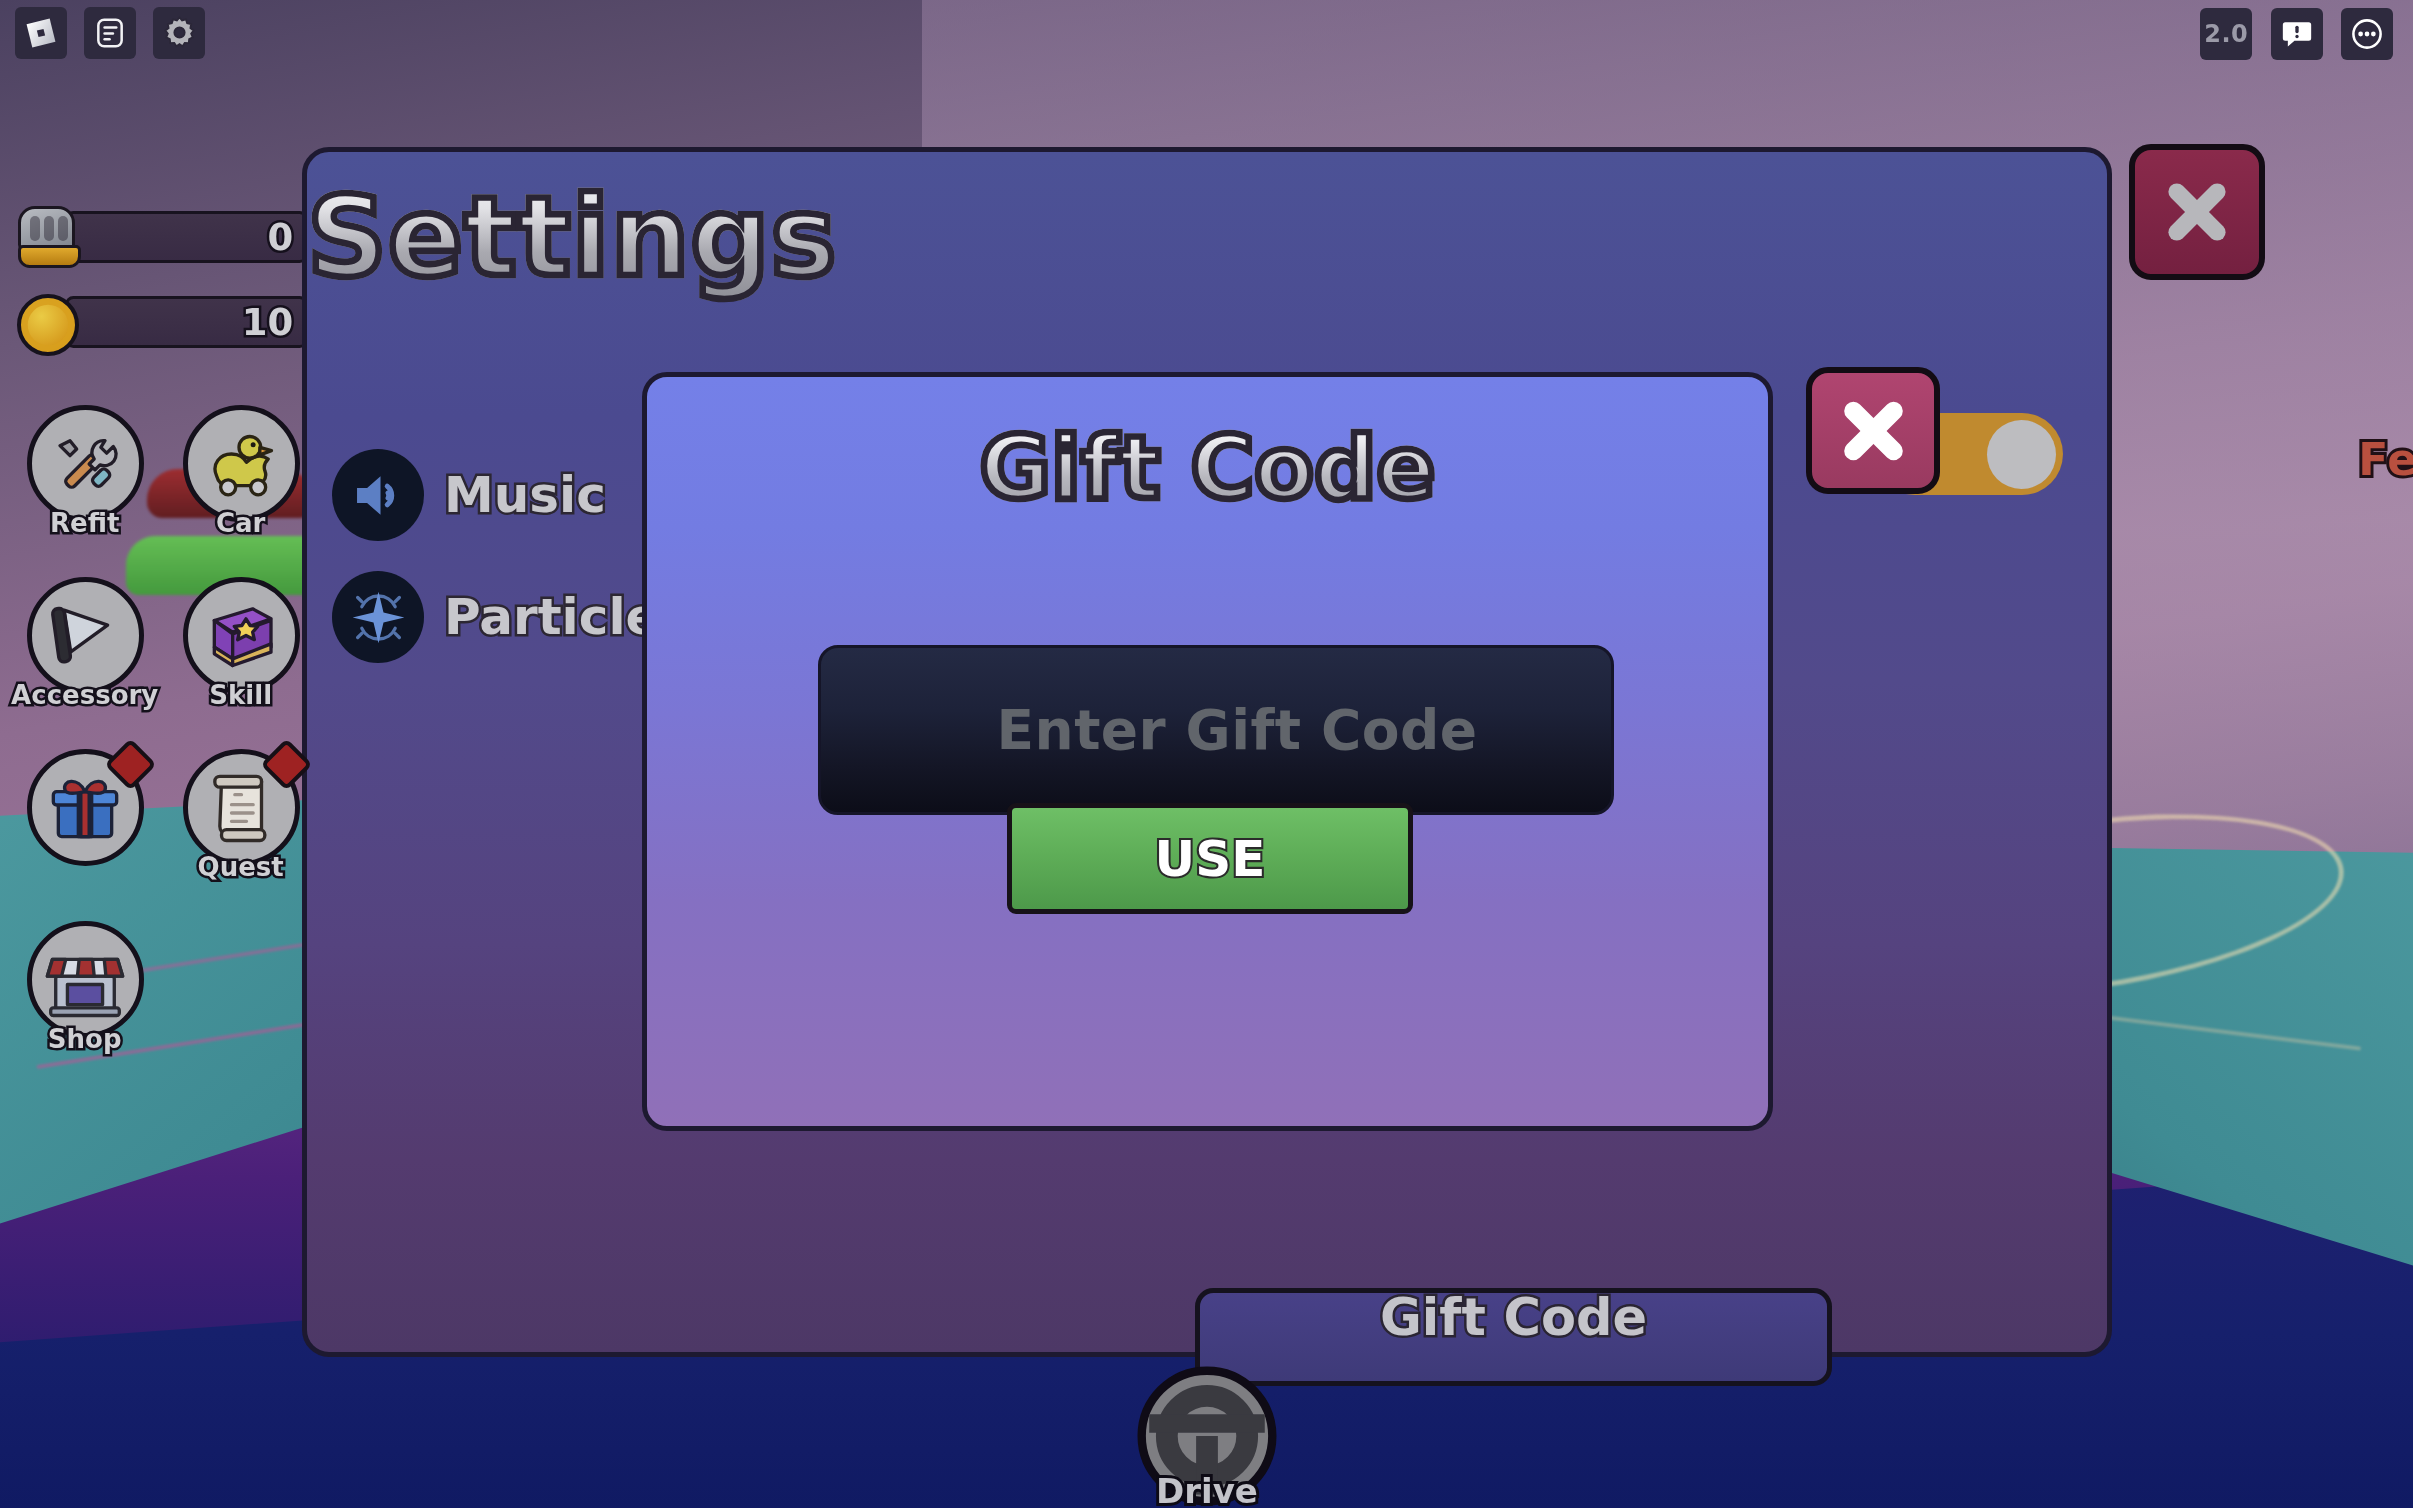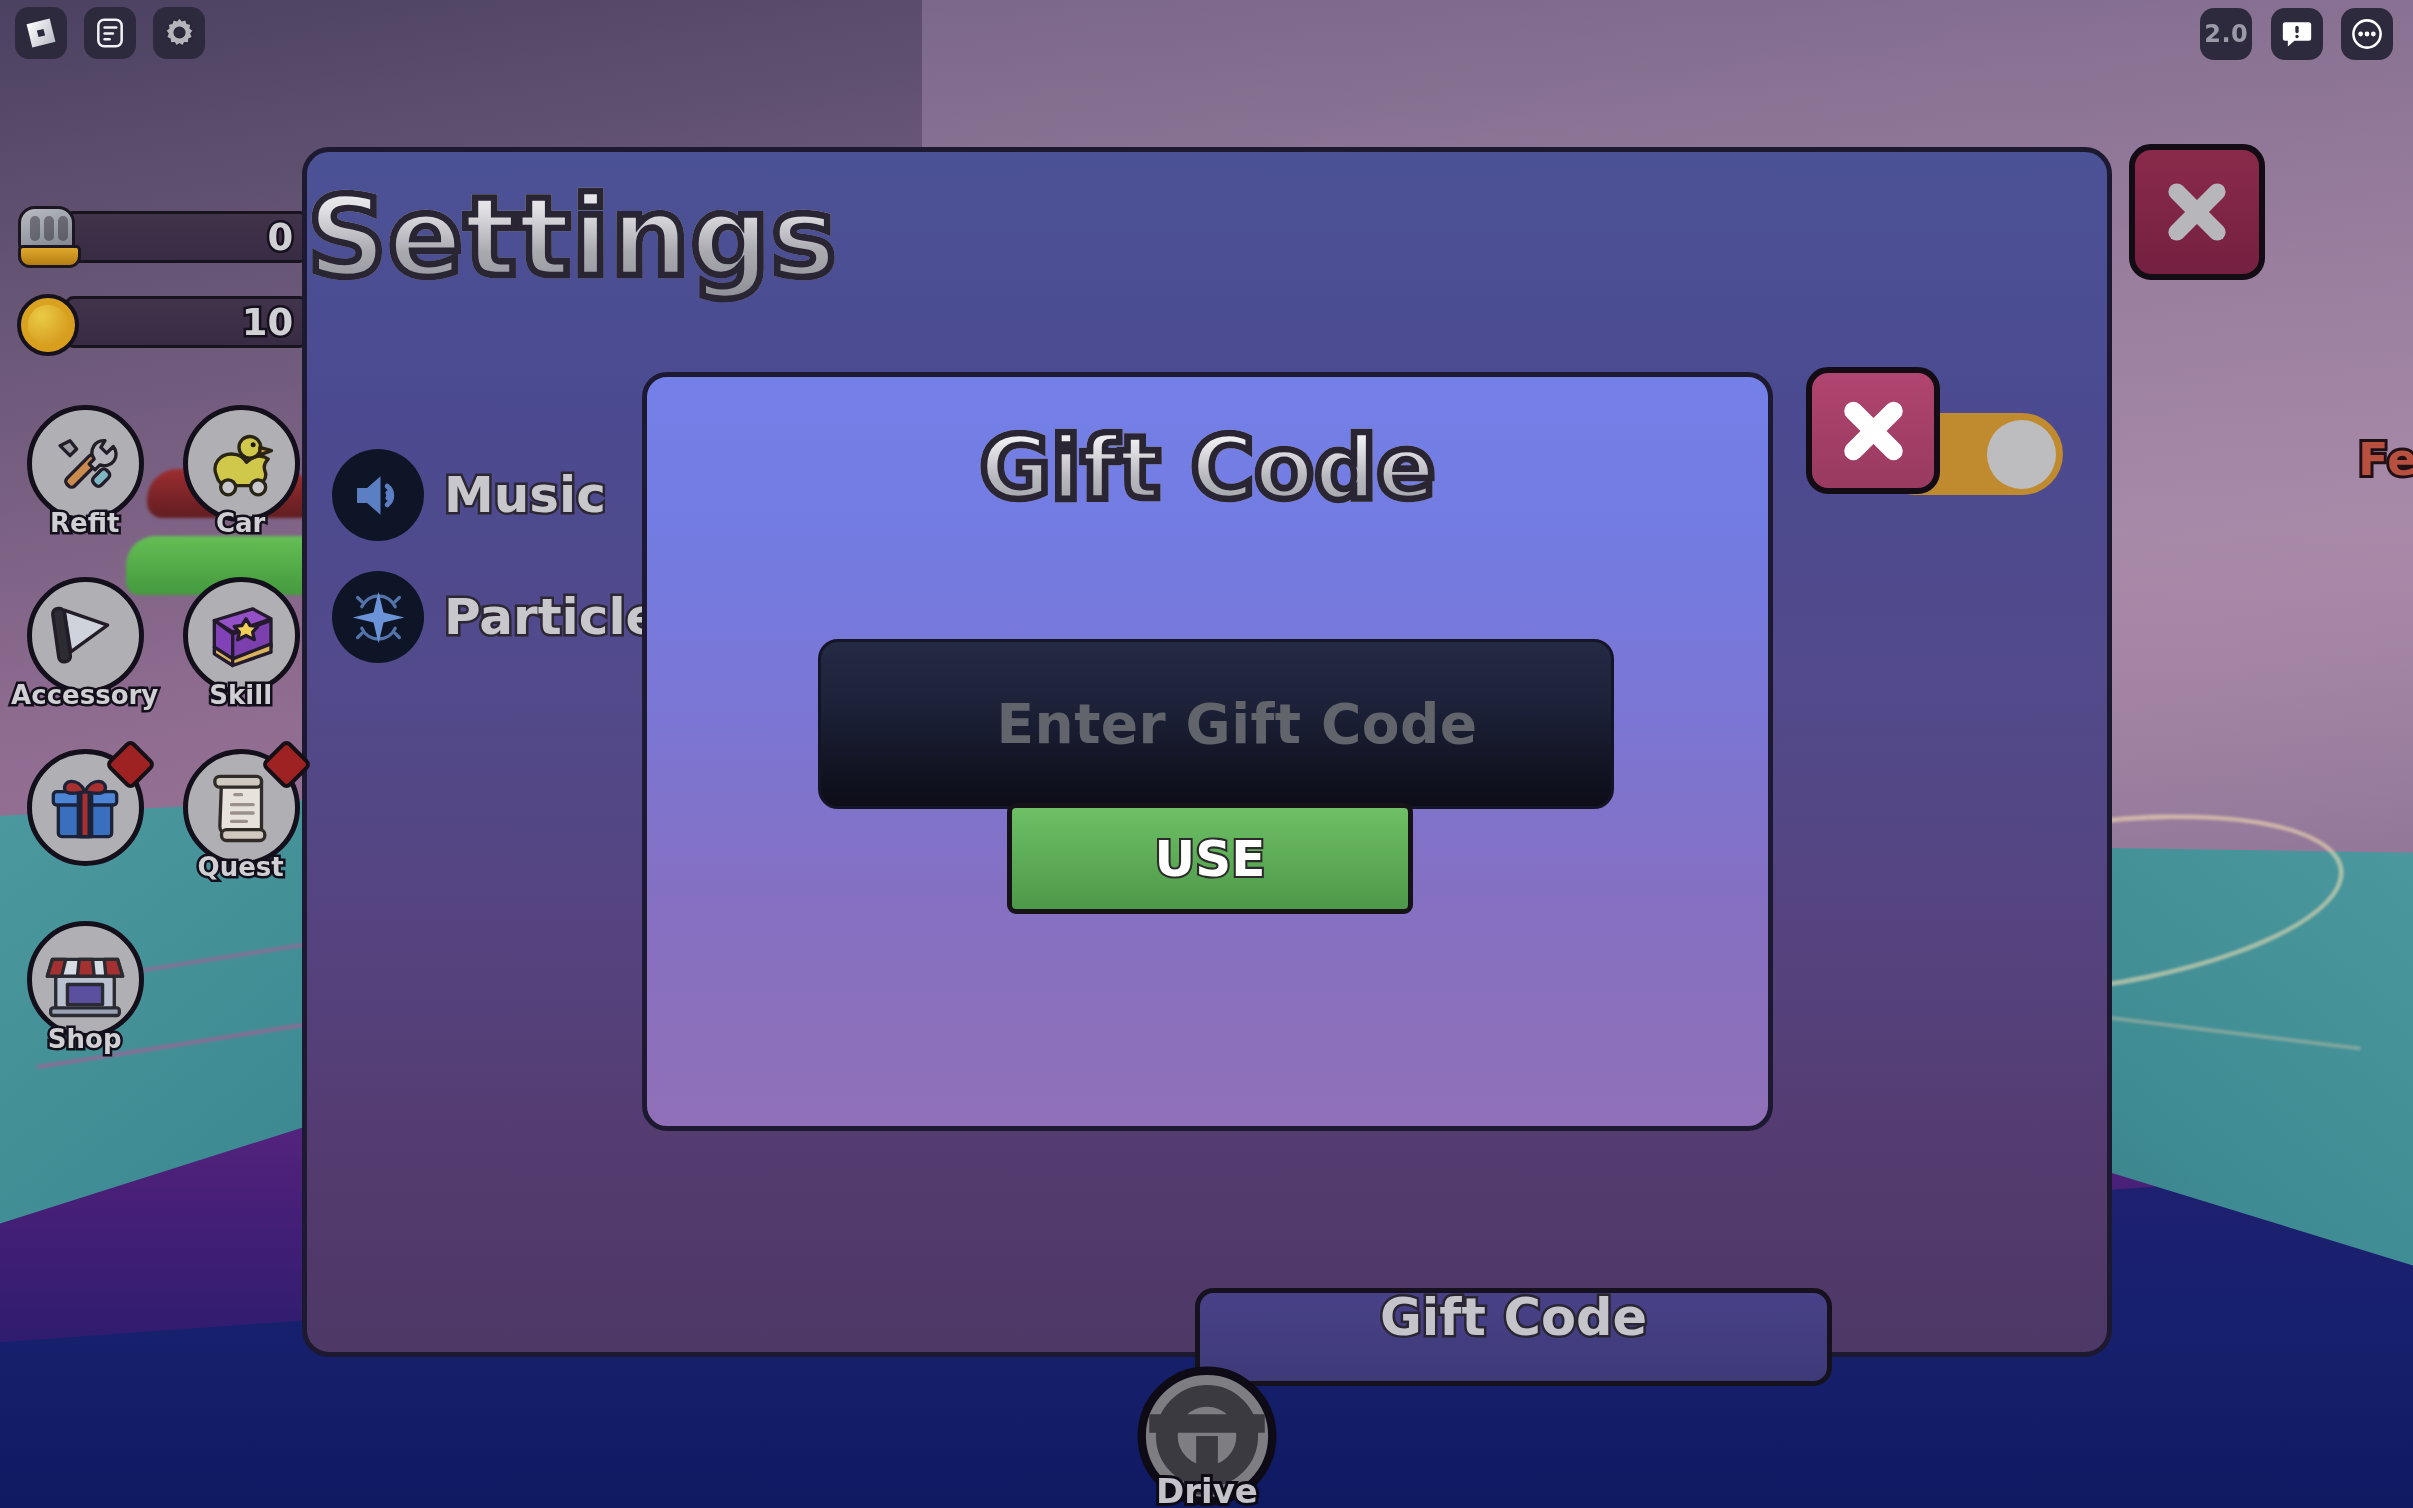--- a/index.html
+++ b/index.html
@@ -78,21 +78,21 @@
   .bg-pad {
     position: absolute; right: 494px; top: 570px; width: 75px; height: 30px;
     border-radius: 50%; background: #1b2b3a;
     border: 5.9px solid #2fb6b0; filter: blur(0.8px);
   }
 
   
   .topbar-left { position: absolute; left: 15px; top: 6.7px; display: flex; gap: 17px; }
   .topbar-right { position: absolute; right: 20px; top: 8.4px; display: flex; gap: 18.4px; }
   .tb-btn {
-    width: 52px; height: 52px; border-radius: 14px;
+    width: 52px; height: 52px; border-radius: 6px;
     background: #2e2a3e;
     display: flex; align-items: center; justify-content: center;
   }
   .tb-badge-txt { color: #9b9aa8; font-size: 24px; font-weight: 700; letter-spacing: 0.4px; }
 
   
   .hud { position: absolute; left: 0; top: 201px; width: 335px; }
   .stat-row { position: relative; height: 75px; margin-bottom: 10px; }
   .stat-bar {
     position: absolute; left: 65px; top: 10px; width: 243px; height: 52px;
@@ -207,21 +207,21 @@
     border: 5.9px solid #1d1930; border-radius: 25px;
   }
   .gift-title {
     position: absolute; left: 0; right: 0; top: 40px; text-align: center;
     font-size: 87px; font-weight: 800;
     background: linear-gradient(180deg,#fafafc 0%, #ebebef 24%, #b6b6bd 60%, #9a9aa2 100%);
     -webkit-background-clip: text; background-clip: text; color: transparent;
     -webkit-text-stroke: 6.7px #2a2533; paint-order: stroke fill;
   }
   .gift-input {
-    position: absolute; left: 171px; top: 262px; width: 796px; height: 170px;
+    position: absolute; left: 171px; top: 268px; width: 796px; height: 170px;
     background: linear-gradient(180deg,#242a44 0%, #1d2239 38%, #141626 72%, #0c0d18 100%);
     border: 3.4px solid #151528; border-radius: 20px;
     display: flex; align-items: center; justify-content: center; padding-left: 42px;
   }
   .gift-input span {
     font-size: 55px; font-weight: 700; color: #61656b; letter-spacing: 0.4px;
   }
   .use-btn {
     position: absolute; left: 360px; top: 426px; width: 406px; height: 111px;
     background: linear-gradient(180deg,#6ebf66 0%, #5fae58 45%, #4d994a 100%);

